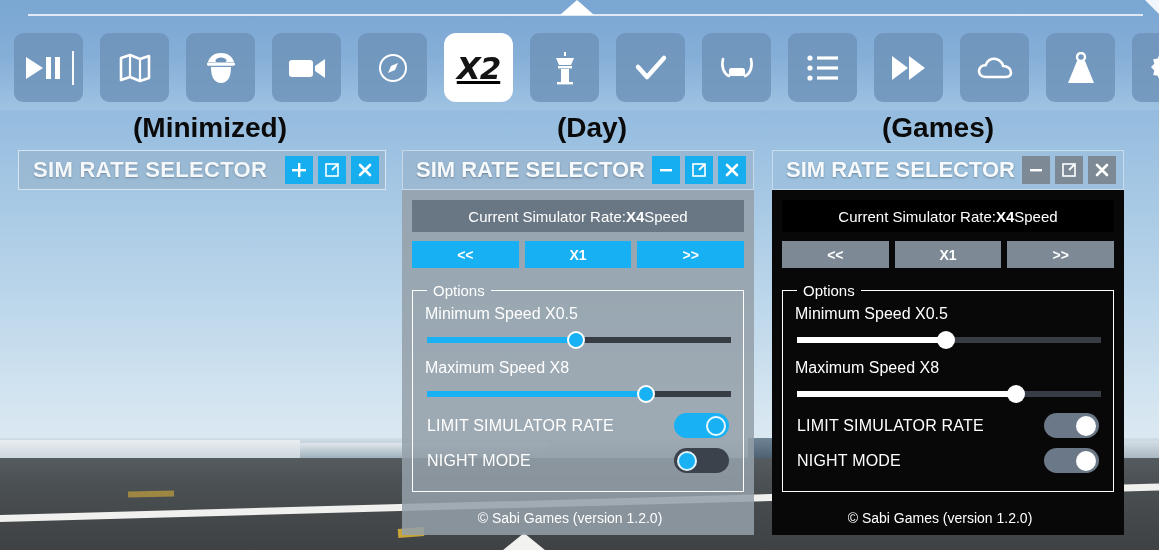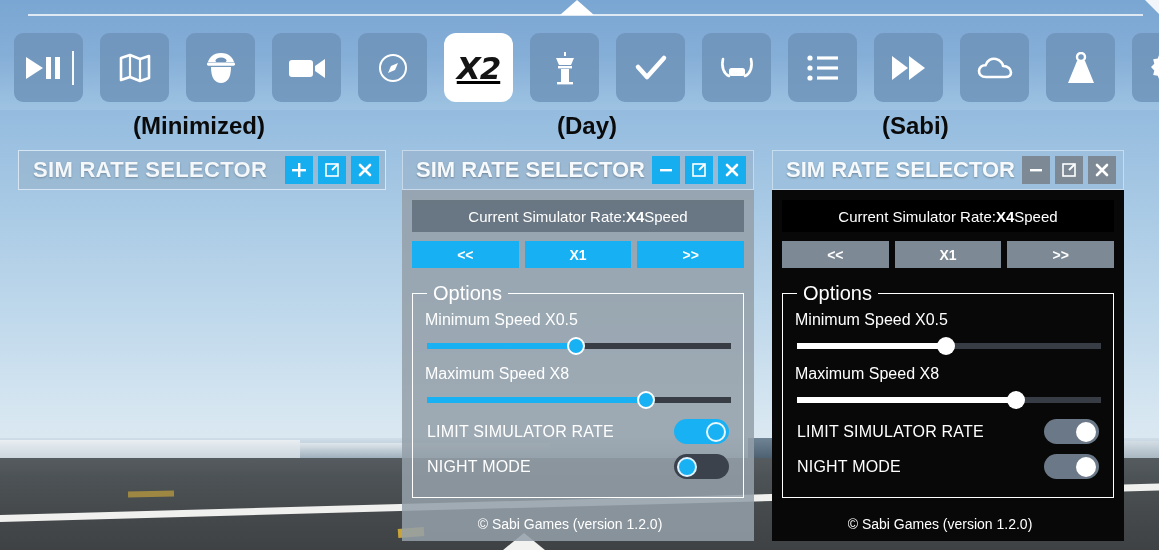--- a/index.html
+++ b/index.html
@@ -103,21 +103,21 @@
   .x2txt {
     font-size: 31px; font-weight: bold; font-style: italic;
     font-family: "DejaVu Sans", sans-serif; color: #141414; letter-spacing: -1px;
   }
   .divider-inline {
     width: 2px; height: 34px; background: #fff; margin-left: 8px; opacity: .95;
   }
 
   .captions { position: absolute; left: 0; top: 112px; width: 1159px; height: 30px; z-index: 6; }
   .caption {
-    position: absolute; font-size: 24px; font-weight: bold; color: #0a0a0a;
+    position: absolute; font-size: 28px; font-weight: bold; color: #0a0a0a;
     font-family: "Liberation Sans", sans-serif; white-space: nowrap;
   }
   #cap-min { left: 133px; top: 0; }
   #cap-day { left: 523px; top: 0; margin-left: 34px; }
   #cap-night { left: 882px; top: 0; }
 
   
   .panel { position: absolute; z-index: 7; }
 
   
@@ -175,21 +175,21 @@
     font-size: 14px; font-weight: bold; color: #fff;
   }
   #panel-day .rate-btn { background: #17b0f2; }
   #panel-night .rate-btn { background: #7d8a96; }
 
   fieldset.options {
     border: 1px solid #fff; padding: 6px 12px 12px 12px; margin: 0;
   }
   #panel-night fieldset.options { border-color: #fff; }
   legend.optlegend {
-    font-size: 20px; color: #fff; padding: 0 6px; margin-left: 2px;
+    font-size: 15px; color: #fff; padding: 0 6px; margin-left: 2px;
   }
   .opt-label { font-size: 16px; color: #fff; margin: 0 0 8px 0; }
 
   .slider { position: relative; height: 18px; margin: 0 0 10px 2px; }
   .track-bg {
     position: absolute; left: 0; right: 0; top: 6px; height: 6px;
     background: #373c45;
   }
   .track-fill {
     position: absolute; left: 0; top: 6px; height: 6px;
@@ -356,21 +356,21 @@
         <circle cx="16" cy="16" r="5.2" fill="#6e92b8"></circle>
       </svg>
     </div>
 
   </div>
 </div>
 
 <div class="captions">
   <div class="caption" id="cap-min">(Minimized)</div>
   <div class="caption" id="cap-day">(Day)</div>
-  <div class="caption" id="cap-night">(Sabi)</div>
+  <div class="caption" id="cap-night">(Games)</div>
 </div>
 
 <div class="panel" id="panel-min">
   <div class="min-titlebar">
     <span class="min-title">SIM RATE SELECTOR</span>
     <span class="wbtn">
       <svg width="16" height="16" viewBox="0 0 16 16" fill="#fff">
           <rect x="7" y="1" width="2.4" height="14"></rect>
           <rect x="1" y="7" width="14" height="2.4"></rect>
         </svg>

